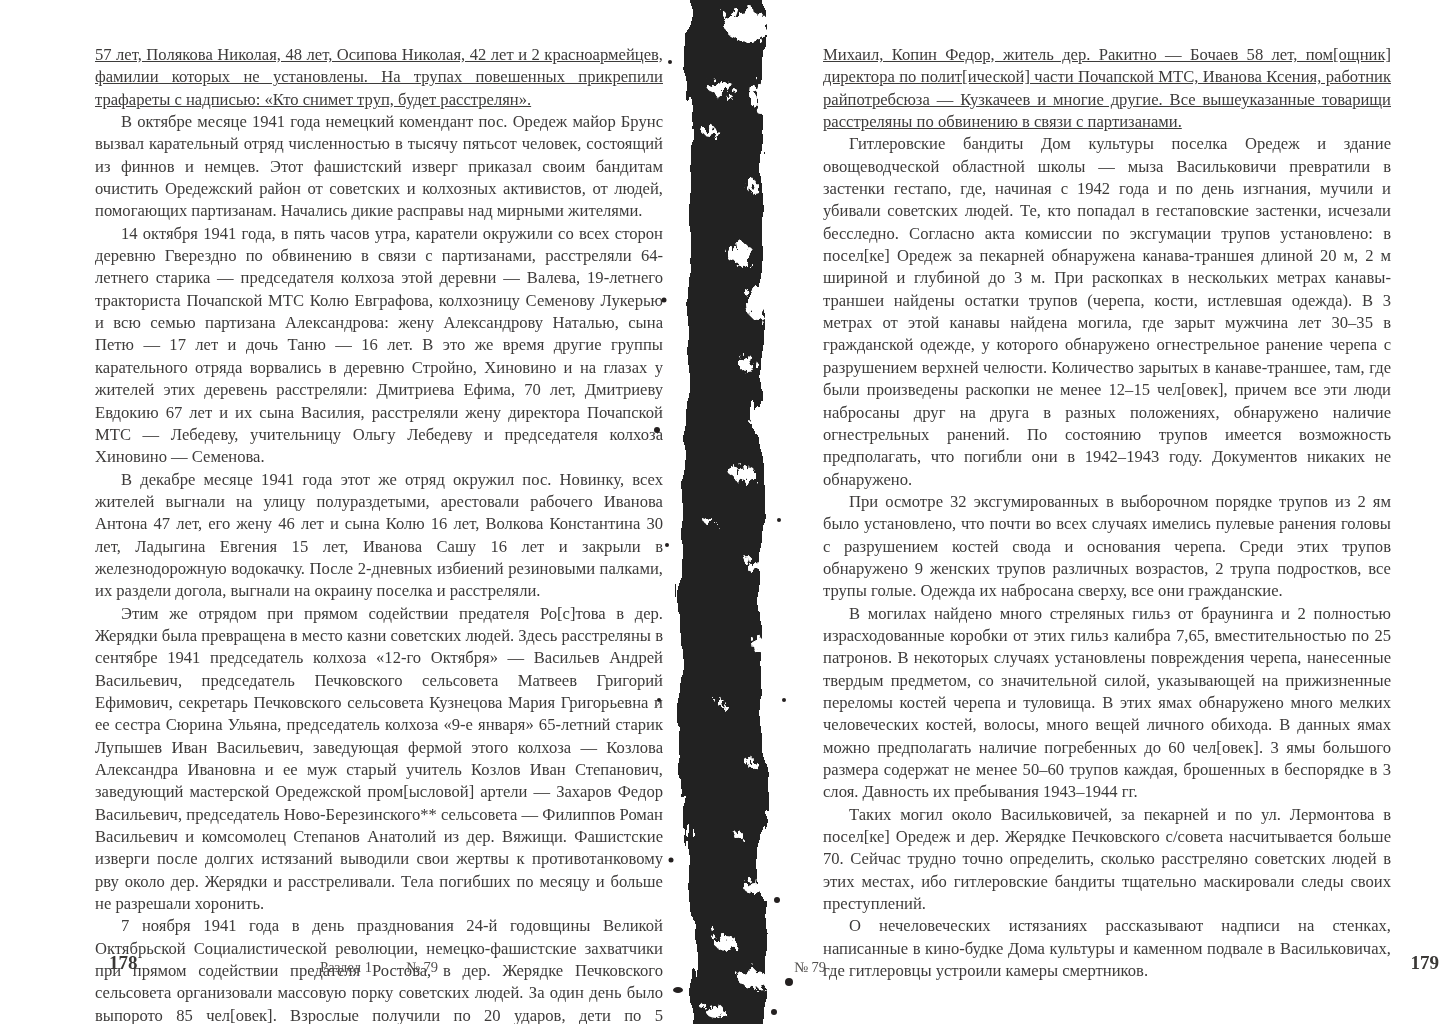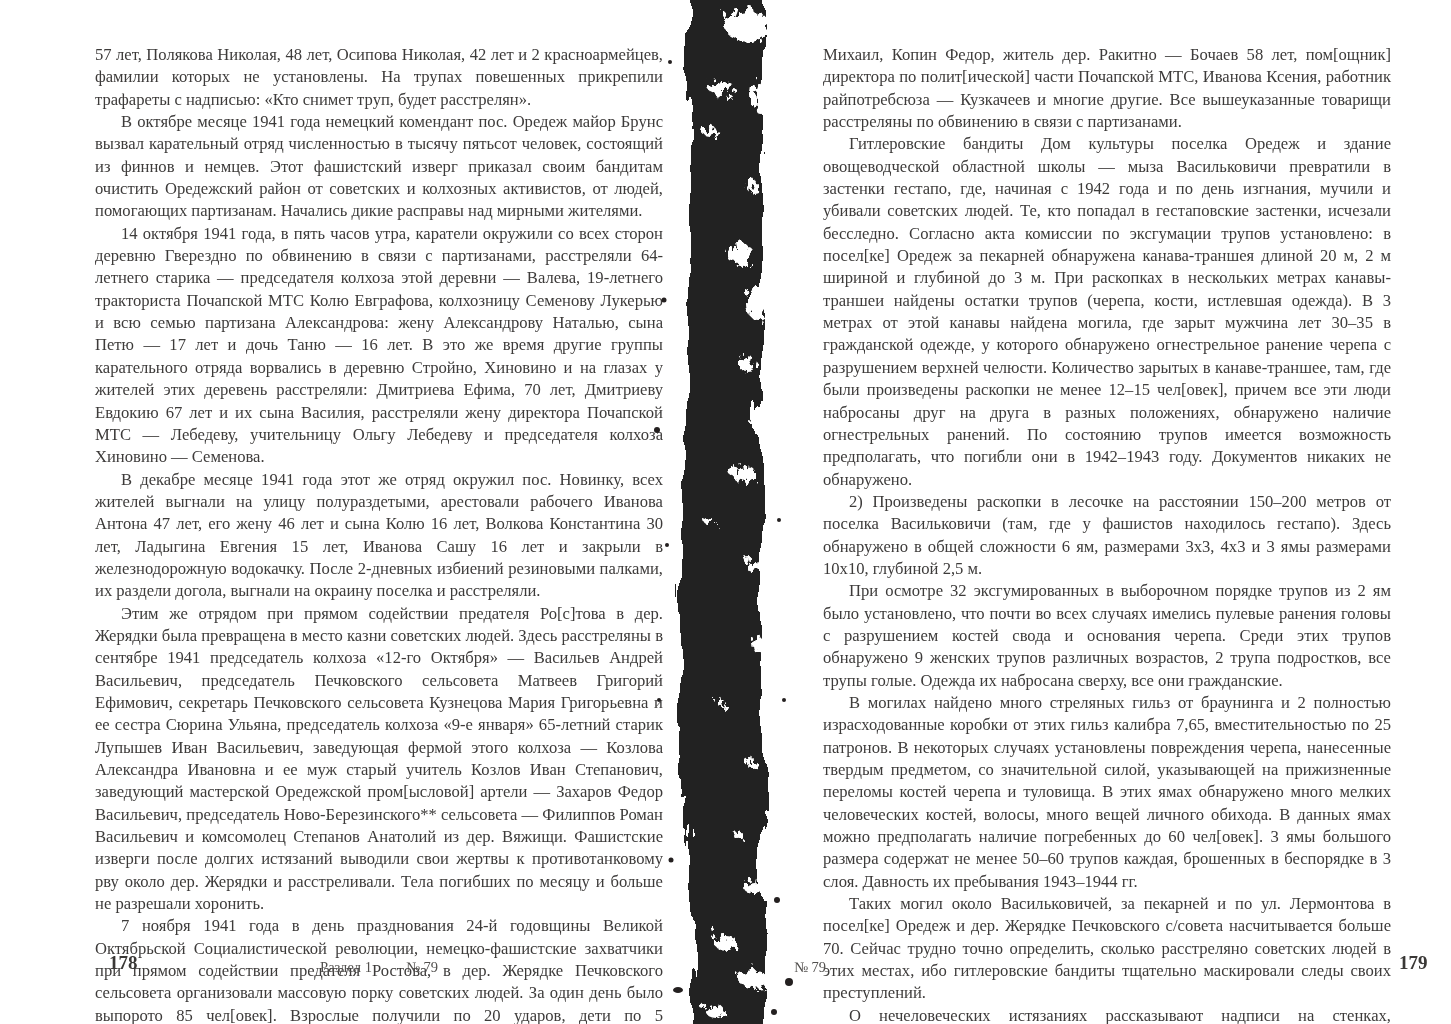--- a/index.html
+++ b/index.html
@@ -15,37 +15,37 @@
     top:44px;
     width:568px;
     color:#3d3b3a;
     font-size:16.6px;
     line-height:22.35px;
     text-align:justify;
   }
   .page-left{left:95px;}
   .page-right{left:823px;}
   .para{margin:0;text-indent:26px;}
-  .para.no-indent{text-indent:0;}
+  .para.no-indent{text-indent:0;text-decoration:underline;}
   .gutter{
     position:absolute;
     left:648px;top:0;
     width:160px;height:1024px;
     pointer-events:none;
   }
   .pagenum{
     position:absolute;
     top:952px;
     font-weight:bold;
     font-size:19px;
     color:#3a3836;
     margin-left:47px;
   }
   .pagenum-left{left:62px;}
-  .pagenum-right{left:1352px;width:40px;text-align:left;}
+  .pagenum-right{left:1352px;width:40px;text-align:right;}
   .runfoot{
     position:absolute;
     top:959px;
     font-size:14.5px;
     color:#514f4d;
   }
   .runfoot-left{
     left:95px;width:568px;
     display:flex;justify-content:center;gap:34px;
   }
@@ -116,21 +116,20 @@
     <circle cx="136" cy="700" r="2"></circle>
     <circle cx="129" cy="900" r="3"></circle>
     <circle cx="141" cy="982" r="4"></circle>
     <circle cx="126" cy="1012" r="3"></circle>
   </g>
 </svg>
 
 <div class="page page-right">
   <p class="para no-indent">Михаил, Копин Федор, житель дер. Ракитно — Бочаев 58 лет, пом[ощник] директора по полит[ической] части Почапской МТС, Иванова Ксения, работник райпотребсюза — Кузкачеев и многие другие. Все вышеуказанные товарищи расстреляны по обвинению в связи с партизанами.</p>
   <p class="para">Гитлеровские бандиты Дом культуры поселка Оредеж и здание овощеводческой областной школы — мыза Васильковичи превратили в застенки гестапо, где, начиная с 1942 года и по день изгнания, мучили и убивали советских людей. Те, кто попадал в гестаповские застенки, исчезали бесследно. Согласно акта комиссии по эксгумации трупов установлено: в посел[ке] Оредеж за пекарней обнаружена канава-траншея длиной 20 м, 2 м шириной и глубиной до 3 м. При раскопках в нескольких метрах канавы-траншеи найдены остатки трупов (черепа, кости, истлевшая одежда). В 3 метрах от этой канавы найдена могила, где зарыт мужчина лет 30–35 в гражданской одежде, у которого обнаружено огнестрельное ранение черепа с разрушением верхней челюсти. Количество зарытых в канаве-траншее, там, где были произведены раскопки не менее 12–15 чел[овек], причем все эти люди набросаны друг на друга в разных положениях, обнаружено наличие огнестрельных ранений. По состоянию трупов имеется возможность предполагать, что погибли они в 1942–1943 году. Документов никаких не обнаружено.</p>
-  <p class="para">2) Произведены раскопки в лесочке на расстоянии 150–200 метров от поселка Васильковичи (там, где у фашистов находилось гестапо). Здесь обнаружено в общей сложности 6 ям, размерами 3х3, 4х3 и 3 ямы размерами 10х10, глубиной 2,5 м.</p>
   <p class="para">При осмотре 32 эксгумированных в выборочном порядке трупов из 2 ям было установлено, что почти во всех случаях имелись пулевые ранения головы с разрушением костей свода и основания черепа. Среди этих трупов обнаружено 9 женских трупов различных возрастов, 2 трупа подростков, все трупы голые. Одежда их набросана сверху, все они гражданские.</p>
   <p class="para">В могилах найдено много стреляных гильз от браунинга и 2 полностью израсходованные коробки от этих гильз калибра 7,65, вместительностью по 25 патронов. В некоторых случаях установлены повреждения черепа, нанесенные твердым предметом, со значительной силой, указывающей на прижизненные переломы костей черепа и туловища. В этих ямах обнаружено много мелких человеческих костей, волосы, много вещей личного обихода. В данных ямах можно предполагать наличие погребенных до 60 чел[овек]. 3 ямы большого размера содержат не менее 50–60 трупов каждая, брошенных в беспорядке в 3 слоя. Давность их пребывания 1943–1944 гг.</p>
   <p class="para">Таких могил около Васильковичей, за пекарней и по ул. Лермонтова в посел[ке] Оредеж и дер. Жерядке Печковского с/совета насчитывается больше 70. Сейчас трудно точно определить, сколько расстреляно советских людей в этих местах, ибо гитлеровские бандиты тщательно маскировали следы своих преступлений.</p>
   <p class="para">О нечеловеческих истязаниях рассказывают надписи на стенках, написанные в кино-будке Дома культуры и каменном подвале в Васильковичах, где гитлеровцы устроили камеры смертников.</p>
 
 </div>
 
 <span class="pagenum pagenum-left">178</span>
 <div class="runfoot runfoot-left">
   <span>Раздел 1</span>

